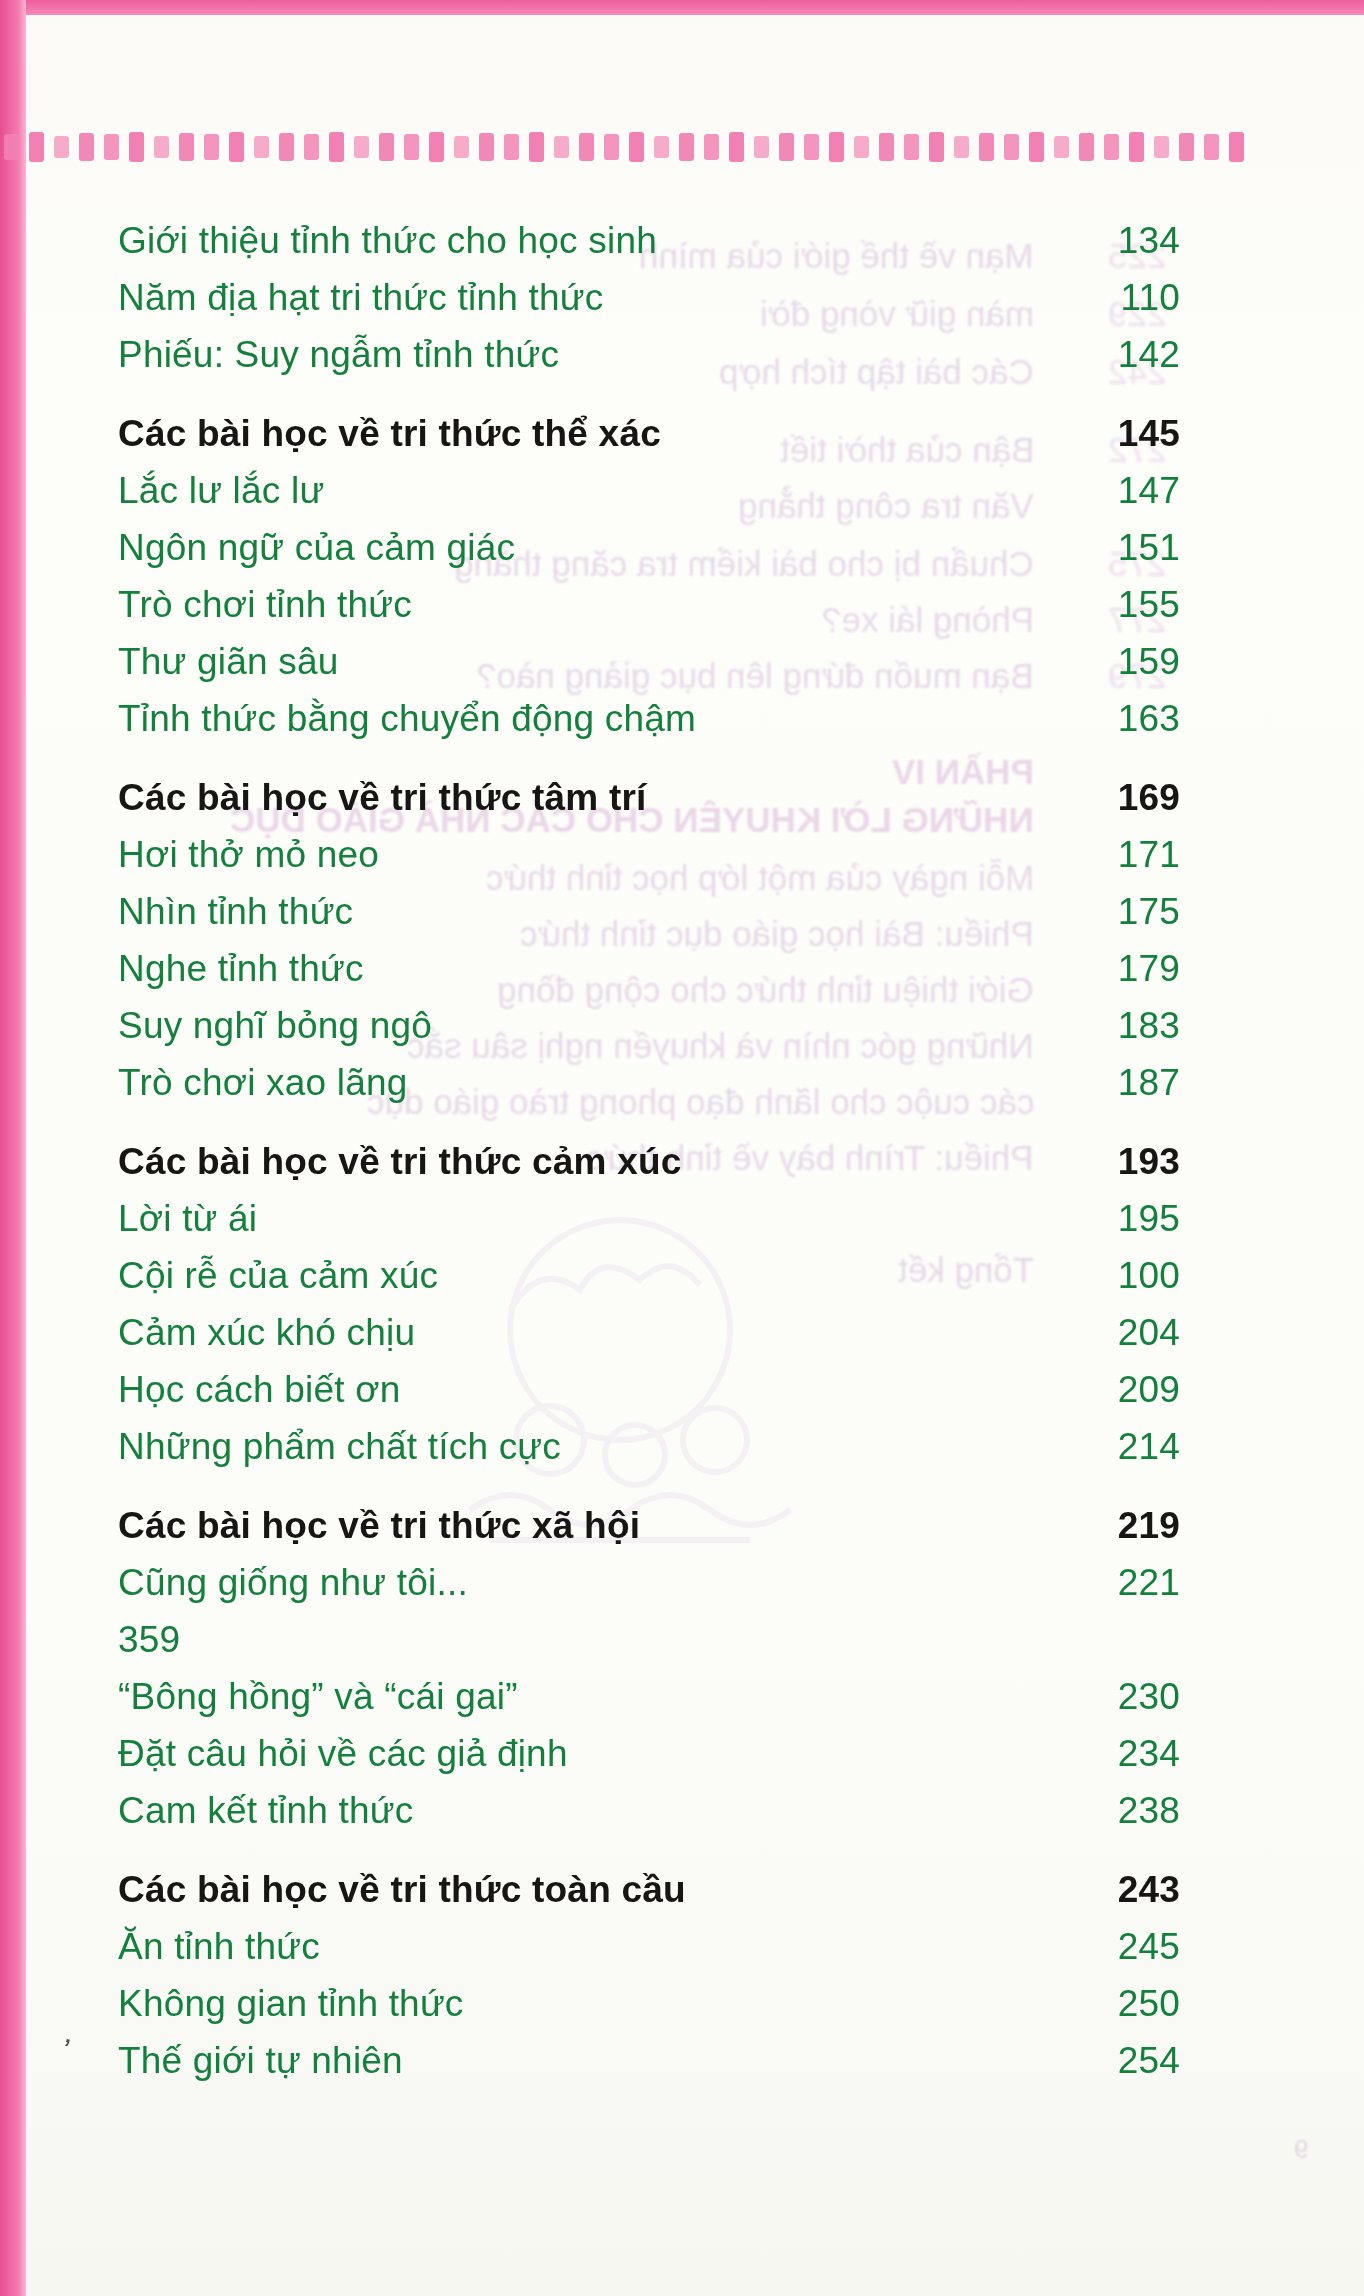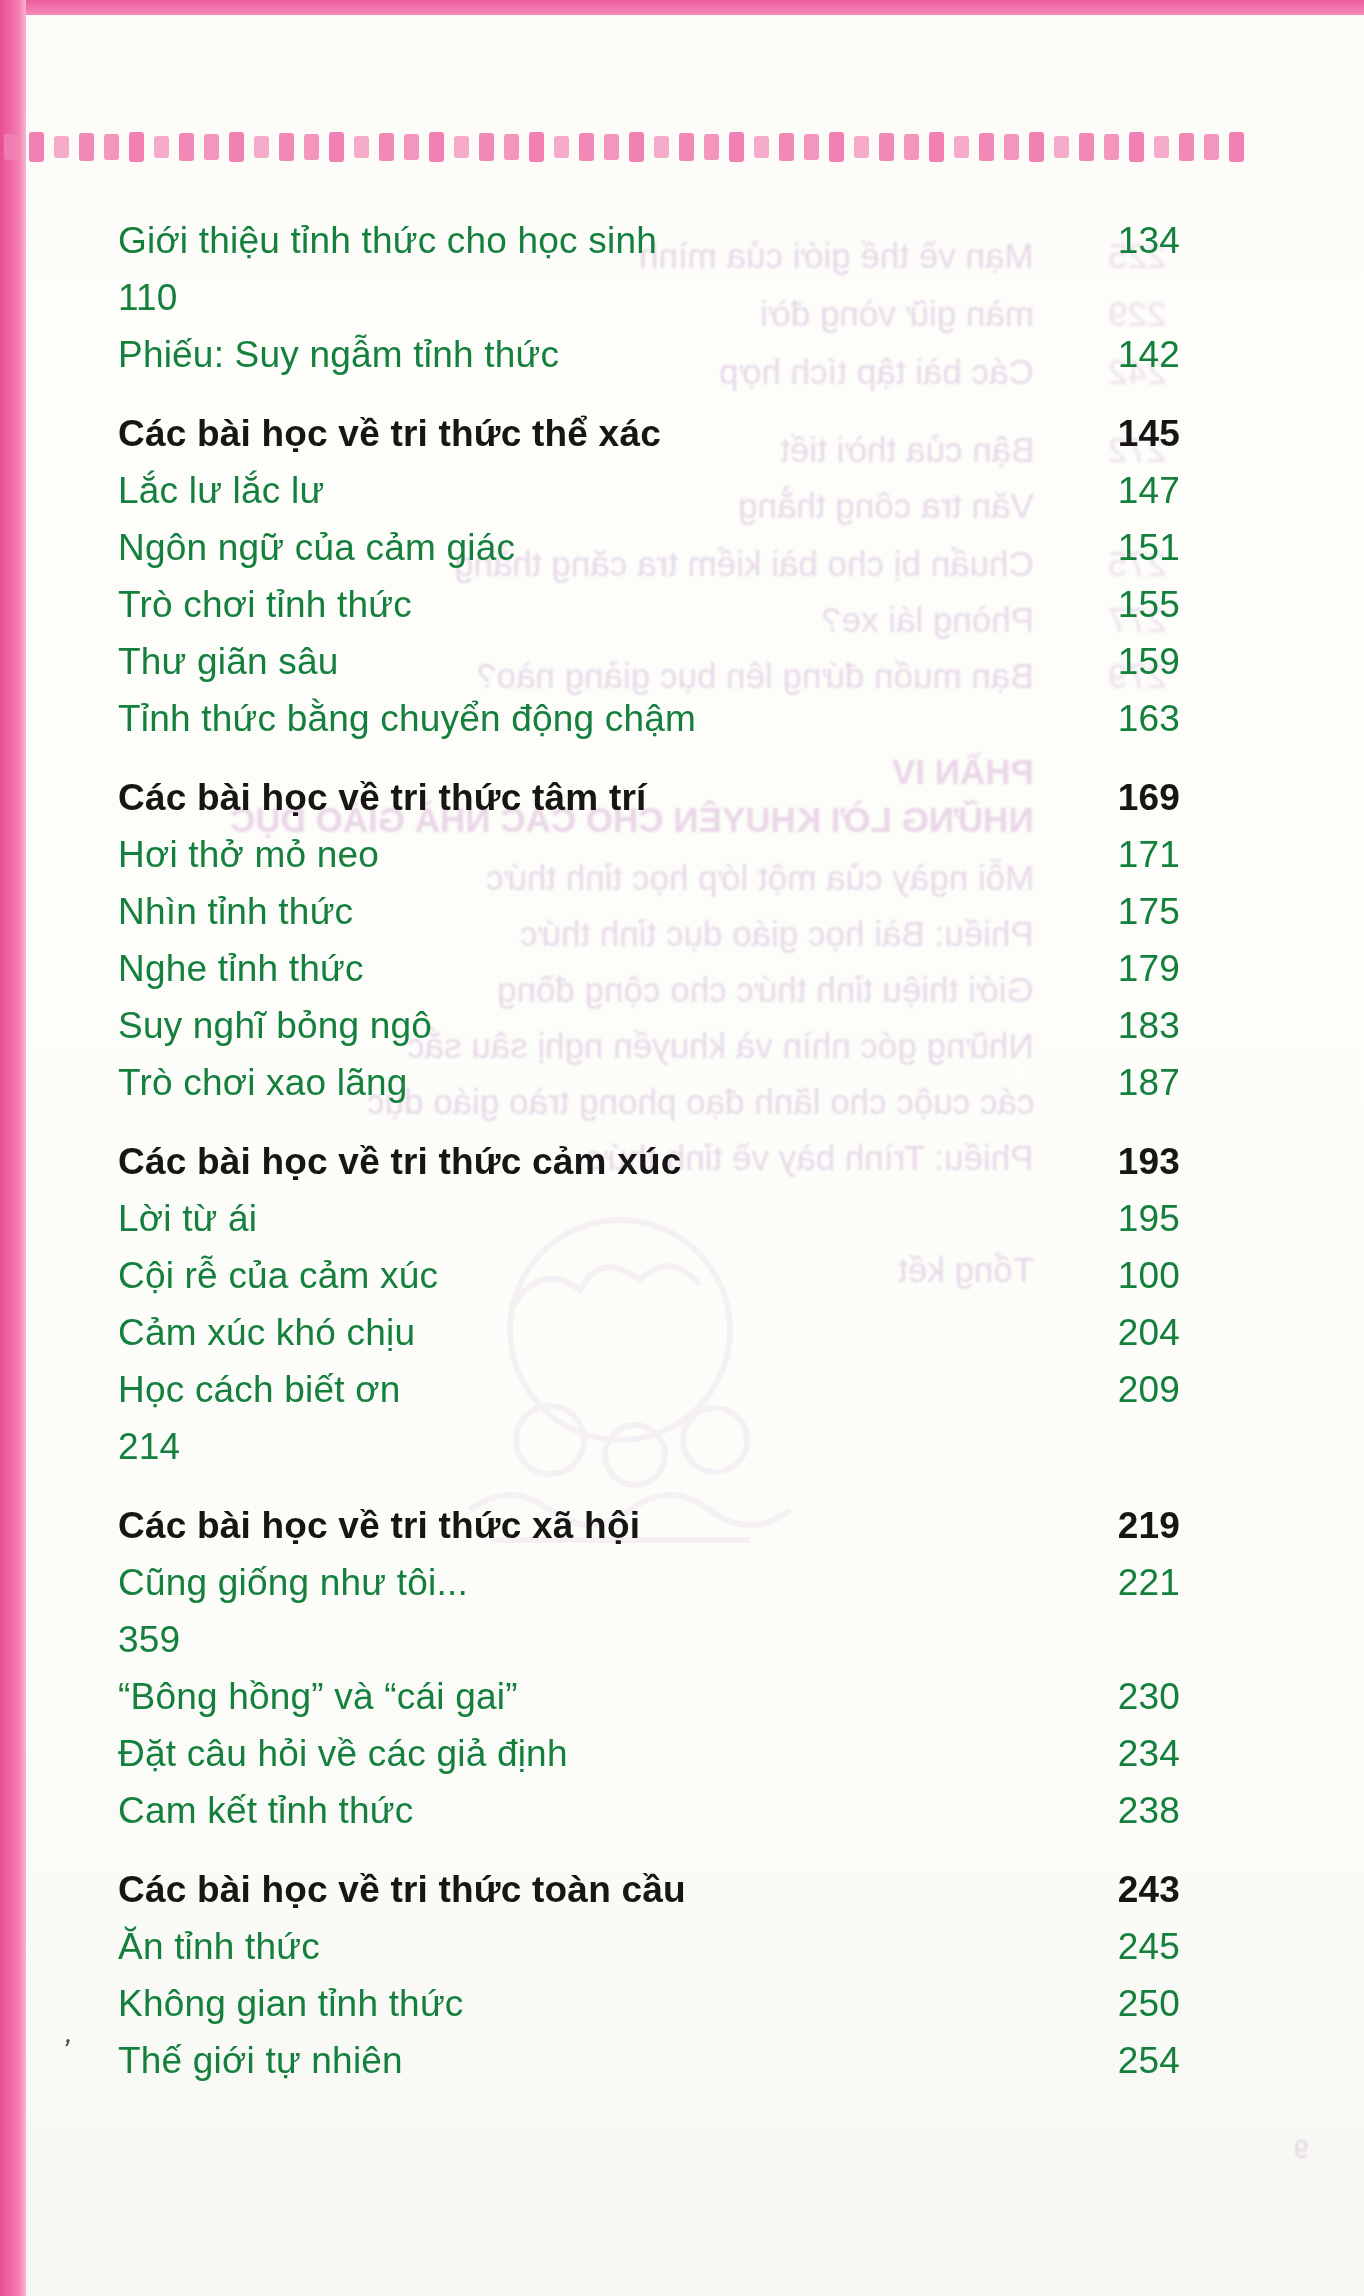--- a/index.html
+++ b/index.html
@@ -134,20 +134,21 @@
     <path d="M60 350 h260"></path>
   </g>
 </svg>
 
 <div class="toc" id="toc">
     <div class="row">
       <span class="title">Giới thiệu tỉnh thức cho học sinh</span>
       <span class="num">134</span>
     </div>
     <div class="row">
+      <span class="title">Năm địa hạt tri thức tỉnh thức</span>
       <span class="num">110</span>
     </div>
     <div class="row">
       <span class="title">Phiếu: Suy ngẫm tỉnh thức</span>
       <span class="num">142</span>
     </div>
     <div class="row bold">
       <span class="title">Các bài học về tri thức thể xác</span>
       <span class="num">145</span>
     </div>
@@ -209,20 +210,21 @@
     </div>
     <div class="row">
       <span class="title">Cảm xúc khó chịu</span>
       <span class="num">204</span>
     </div>
     <div class="row">
       <span class="title">Học cách biết ơn</span>
       <span class="num">209</span>
     </div>
     <div class="row">
+      <span class="title">Những phẩm chất tích cực</span>
       <span class="num">214</span>
     </div>
     <div class="row bold">
       <span class="title">Các bài học về tri thức xã hội</span>
       <span class="num">219</span>
     </div>
     <div class="row">
       <span class="title">Cũng giống như tôi...</span>
       <span class="num">221</span>
     </div>

